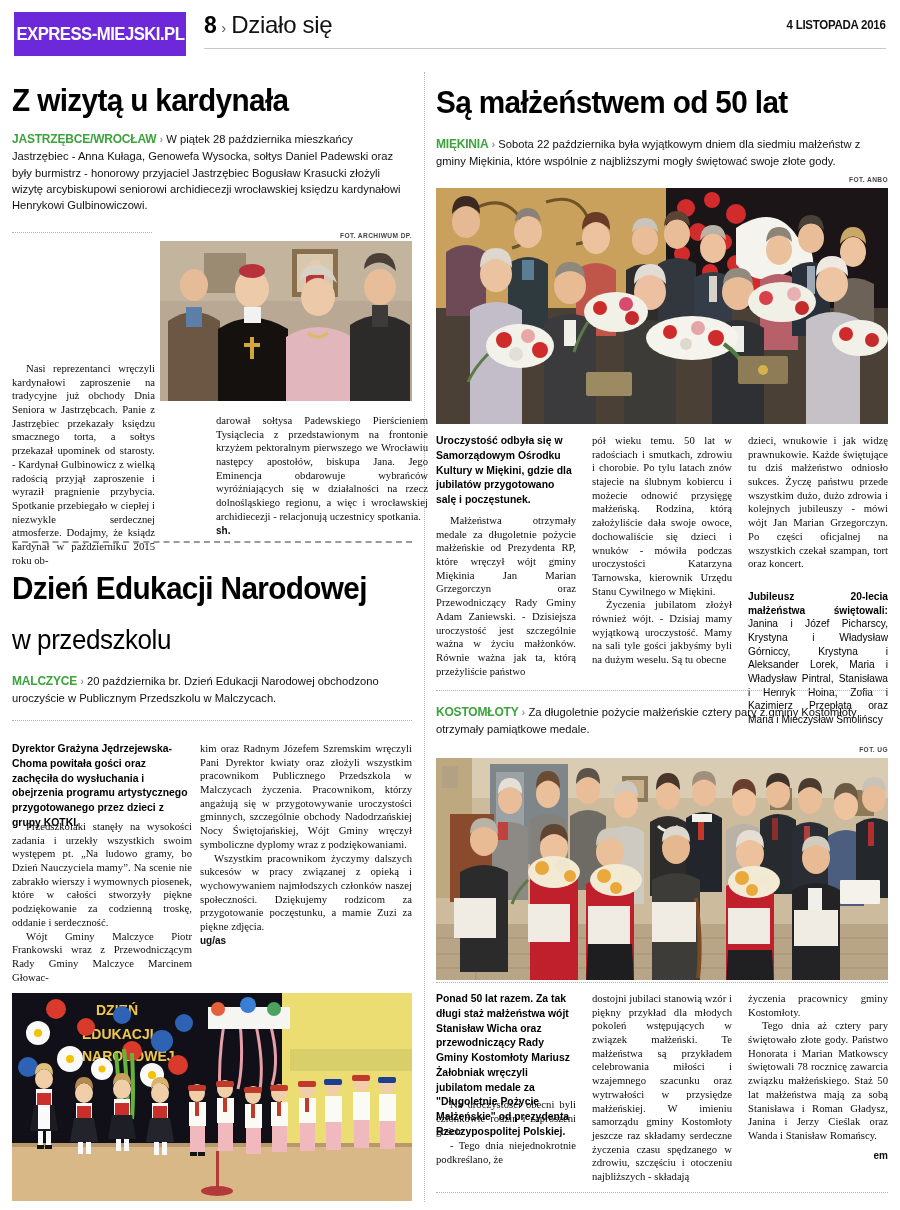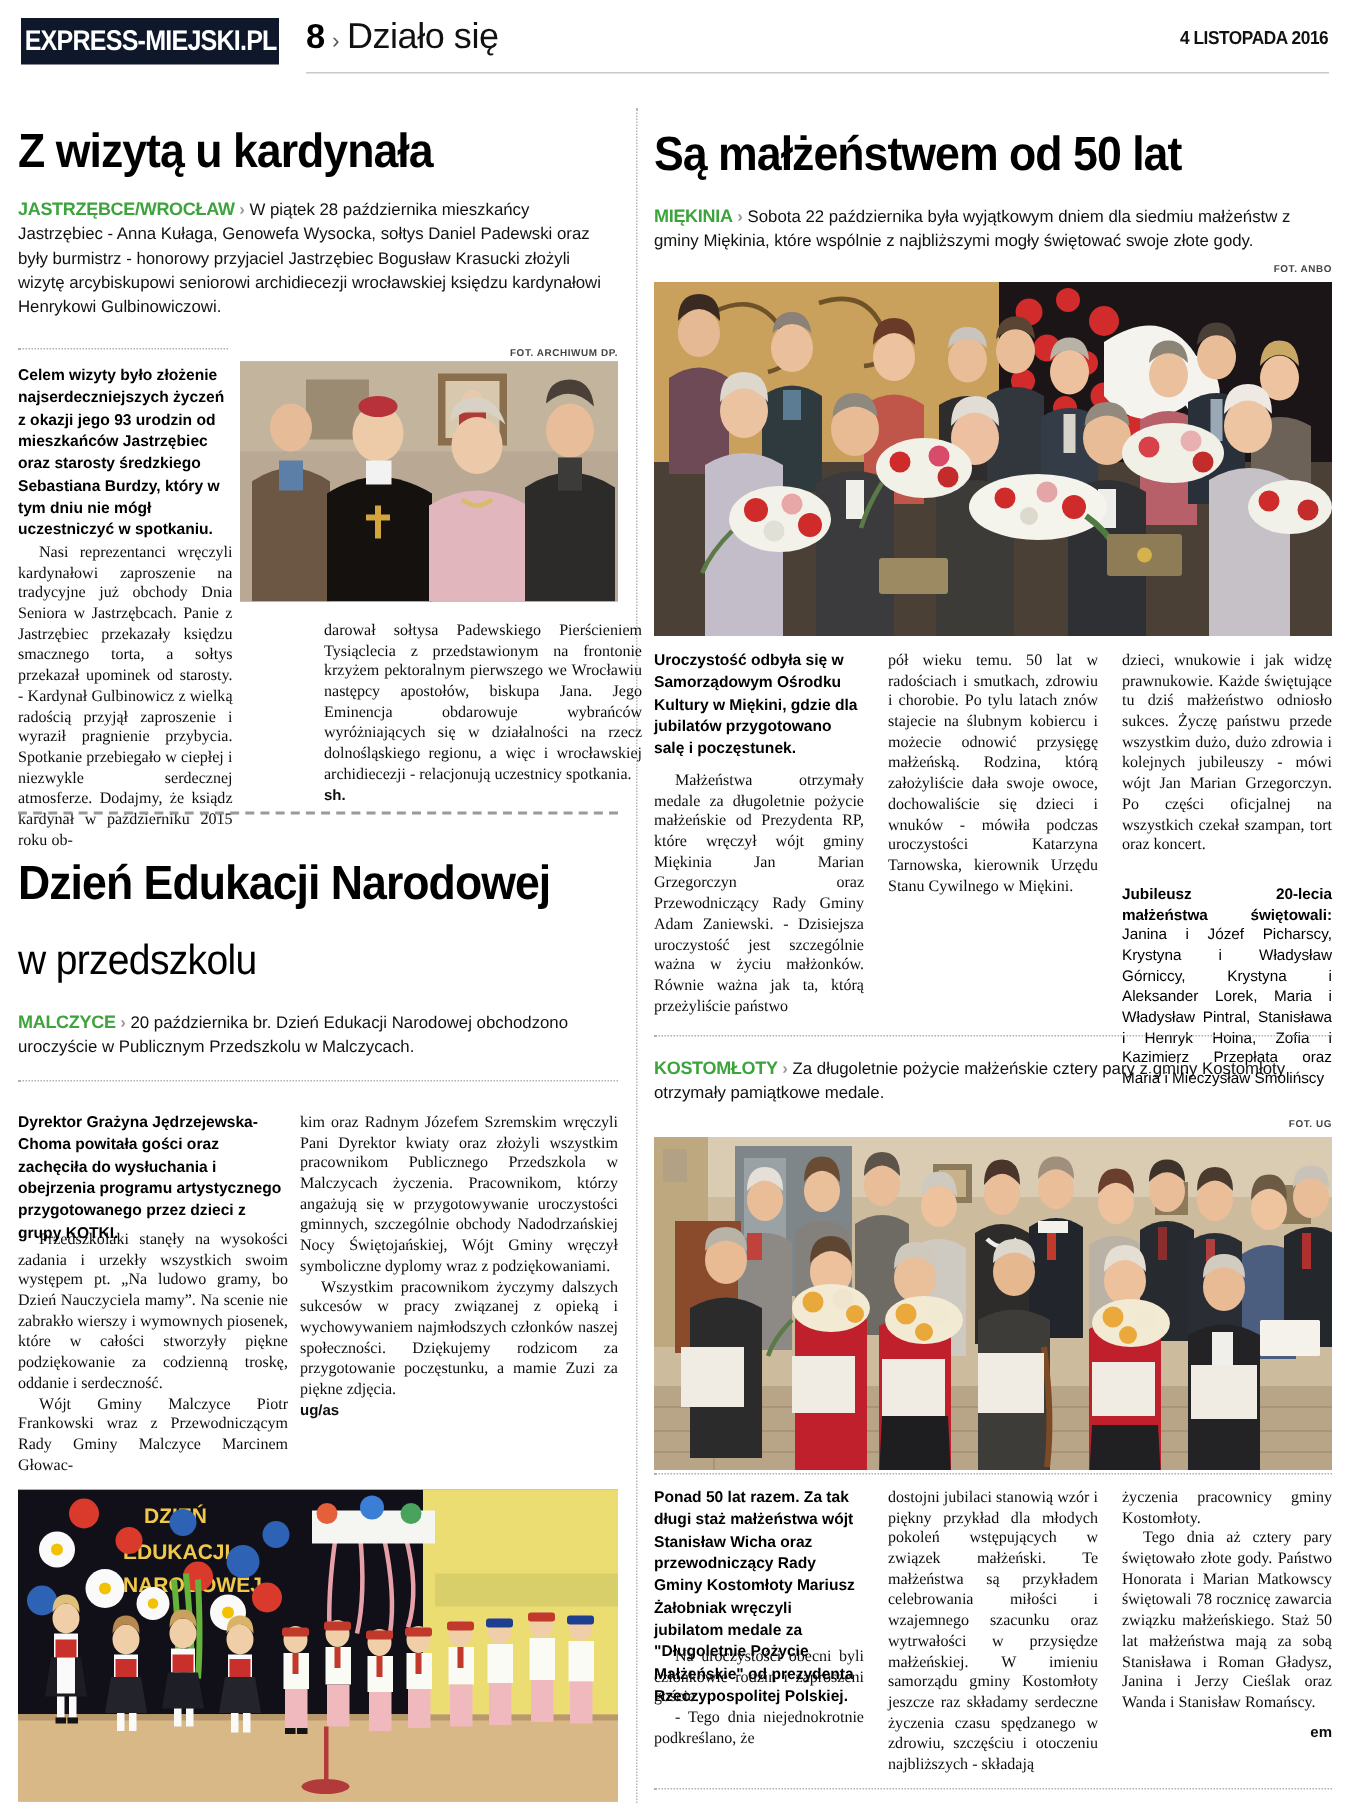--- a/index.html
+++ b/index.html
@@ -10,22 +10,22 @@
     font-family:"Liberation Sans", sans-serif;
     color:#000;
     overflow:hidden;
     position:relative;
   }
   .page{position:relative;width:900px;height:1210px;}
 
   
   .masthead{position:absolute;left:0;top:0;width:900px;height:56px;}
   .logo-box{
-    position:absolute;left:14px;top:12px;width:172px;height:31px;
-    background:#0f172a;display:flex;align-items:center;justify-content:center;
+    position:absolute;left:14px;top:12px;width:172px;height:44px;
+    background:#6d28d9;display:flex;align-items:center;justify-content:center;
   }
   .logo-text{
     color:#fff;font-weight:bold;font-size:19px;letter-spacing:-0.6px;
     font-family:"Liberation Sans Narrow","Liberation Sans",sans-serif;
     transform:scaleX(0.88);transform-origin:center;white-space:nowrap;
   }
   .head-section{
     position:absolute;left:204px;top:11px;display:flex;align-items:baseline;gap:5px;
     font-family:"Liberation Sans Narrow","Liberation Sans",sans-serif;
   }
@@ -150,21 +150,20 @@
       <path d="M126 160 L126 96 Q158 76 192 96 L192 160 Z" fill="#e2b6bd"></path>
       <path d="M148 92 q10 8 20 0" stroke="#d9bb6a" stroke-width="3" fill="none"></path>
 
       <ellipse cx="220" cy="46" rx="16" ry="18" fill="#e7bd9a"></ellipse>
       <path d="M204 28 q16 -14 32 2 q-2 -18 -16 -18 q-15 0 -16 16" fill="#4b4038"></path>
       <path d="M190 160 L190 84 Q220 64 250 84 L250 160 Z" fill="#2d2b2a"></path>
       <rect x="212" y="64" width="16" height="22" fill="#3c3b3a"></rect>
     </svg>
   </div>
 
-  <div class="intro" style="left:12px;top:244px;width:140px;">Celem wizyty było złożenie najserdeczniejszych życzeń z okazji jego 93 urodzin od mieszkańców Jastrzębiec oraz starosty średzkiego Sebastiana Burdzy, który w tym dniu nie mógł uczestniczyć w spotkaniu.</div>
 
   <div class="body" style="left:12px;top:362px;width:143px;">
     <p>Nasi reprezentanci wręczyli kardynałowi zaproszenie na tradycyjne już obchody Dnia Seniora w Jastrzębcach. Panie z Jastrzębiec przekazały księdzu smacznego torta, a sołtys przekazał upominek od starosty. - Kardynał Gulbinowicz z wielką radością przyjął zaproszenie i wyraził pragnienie przybycia. Spotkanie przebiegało w ciepłej i niezwykle serdecznej atmosferze. Dodajmy, że ksiądz kardynał w październiku 2015 roku ob-</p>
   </div>
   <div class="body" style="left:12px;top:416px;width:180px;">
   </div>
 
   <div class="body" style="left:12px;top:414px;width:180px;">
   </div>
 
@@ -515,20 +514,21 @@
   </div>
 
   <div class="intro" style="left:436px;top:434px;width:136px;">Uroczystość odbyła się w Samorządowym Ośrodku Kultury w Miękini, gdzie dla jubilatów przygotowano salę i poczęstunek.</div>
 
   <div class="body" style="left:436px;top:514px;width:140px;">
     <p>Małżeństwa otrzymały medale za długoletnie pożycie małżeńskie od Prezydenta RP, które wręczył wójt gminy Miękinia Jan Marian Grzegorczyn oraz Przewodniczący Rady Gminy Adam Zaniewski. - Dzisiejsza uroczystość jest szczególnie ważna w życiu małżonków. Równie ważna jak ta, którą przeżyliście państwo</p>
   </div>
 
   <div class="body" style="left:592px;top:434px;width:140px;">
     <p class="noind">pół wieku temu. 50 lat w radościach i smutkach, zdrowiu i chorobie. Po tylu latach znów stajecie na ślubnym kobiercu i możecie odnowić przysięgę małżeńską. Rodzina, którą założyliście dała swoje owoce, dochowaliście się dzieci i wnuków - mówiła podczas uroczystości Katarzyna Tarnowska, kierownik Urzędu Stanu Cywilnego w Miękini.</p>
+    <p>Życzenia jubilatom złożył również wójt. - Dzisiaj mamy wyjątkową uroczystość. Mamy na sali tyle gości jakbyśmy byli na dużym weselu. Są tu obecne</p>
   </div>
 
   <div class="body" style="left:748px;top:434px;width:140px;">
     <p class="noind">dzieci, wnukowie i jak widzę prawnukowie. Każde świętujące tu dziś małżeństwo odniosło sukces. Życzę państwu przede wszystkim dużo, dużo zdrowia i kolejnych jubileuszy - mówi wójt Jan Marian Grzegorczyn. Po części oficjalnej na wszystkich czekał szampan, tort oraz koncert.</p>
   </div>
   <div style="position:absolute;left:748px;top:590px;width:140px;font-family:'Liberation Sans Narrow','Liberation Sans',sans-serif;font-size:10.2px;line-height:1.34;text-align:justify;">
     <span style="font-weight:bold;">Jubileusz 20-lecia małżeństwa świętowali:</span><span> Janina i Józef Picharscy, Krystyna i Władysław Górniccy, Krystyna i Aleksander Lorek, Maria i Władysław Pintral, Stanisława i Henryk Hoina, Zofia i Kazimierz Przepłata oraz Maria i Mieczysław Smolińscy</span>
   </div>
 
   <div class="hrule-dot" style="left:436px;top:690px;width:452px;"></div>

